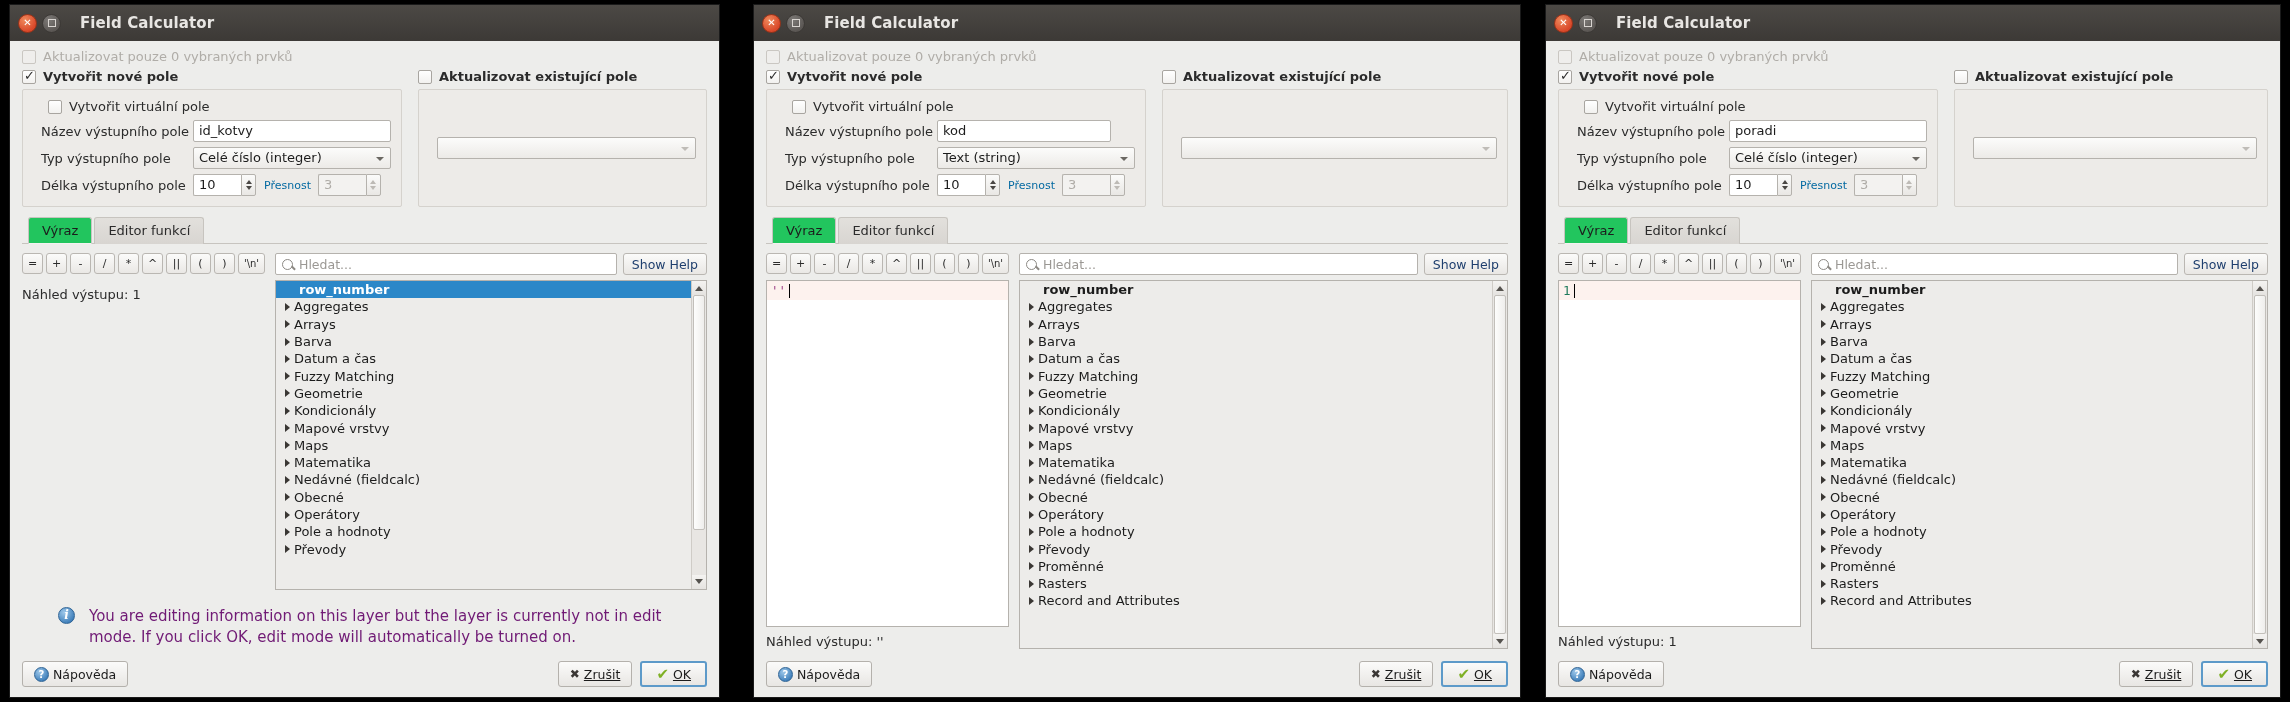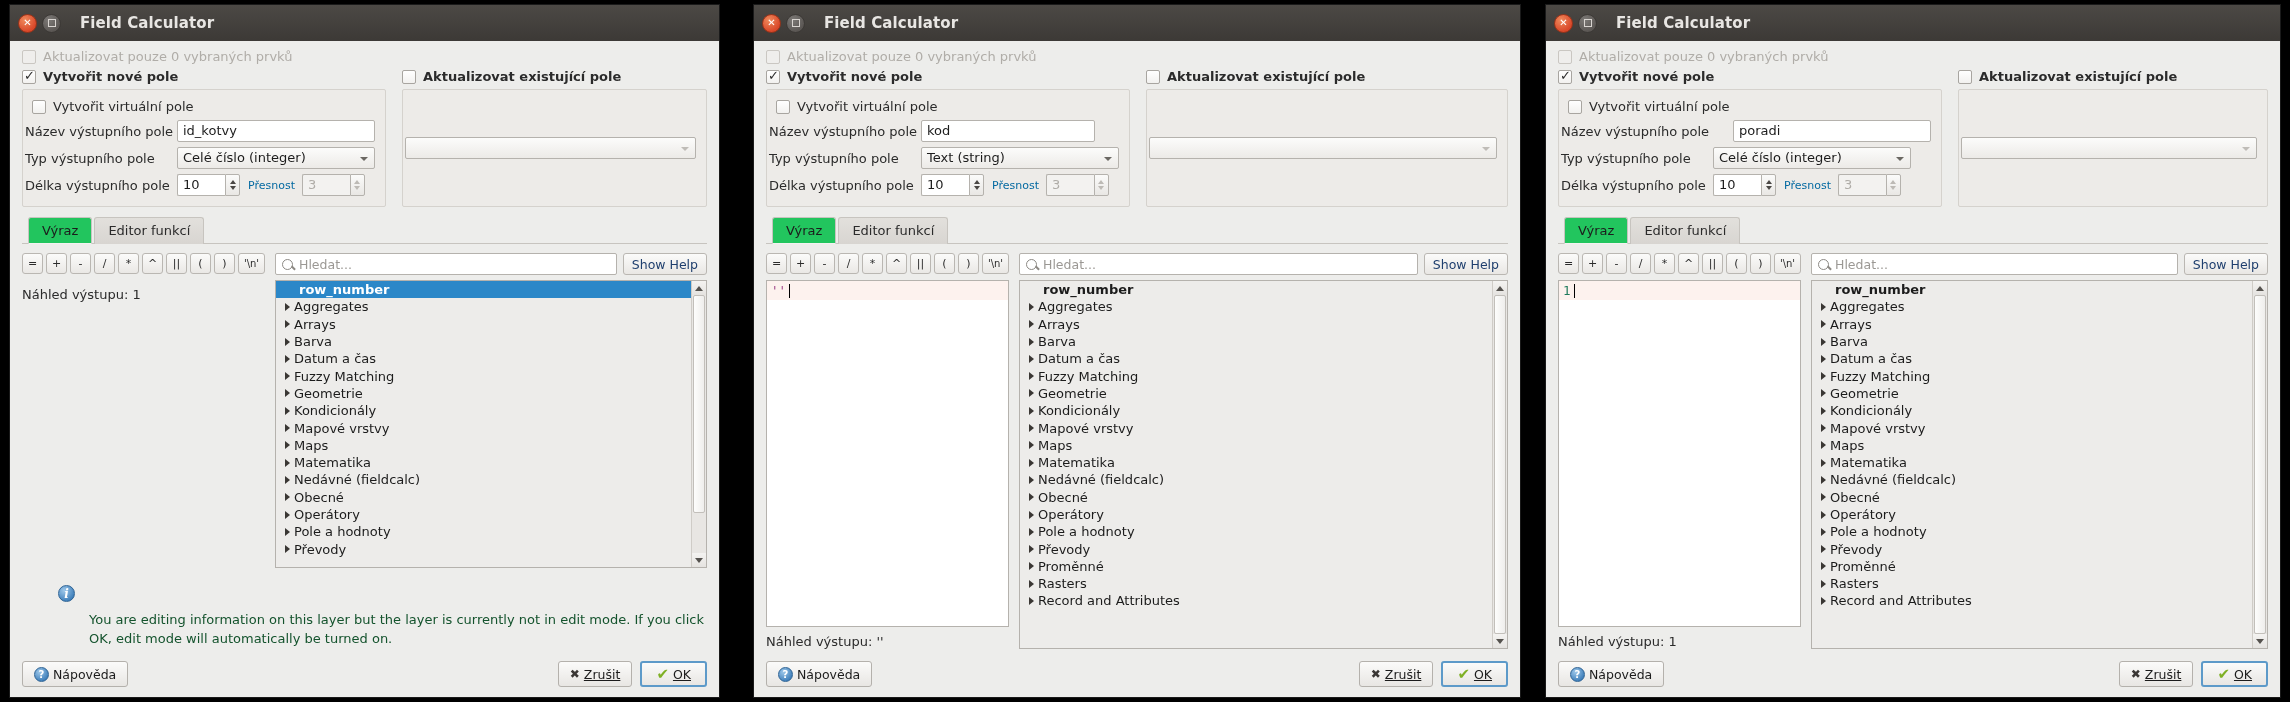--- a/index.html
+++ b/index.html
@@ -98,21 +98,21 @@
 
   
   .cols { display: flex; gap: 16px; margin-top: 5px; }
   .col { display: flex; flex-direction: column; }
   .col.left { flex: 0 0 auto; }
   .col.right { flex: 1 1 auto; }
   .groupbox {
     border: 1px solid #d5d2cd;
     border-radius: 2px;
     background: #edebe8;
-    padding: 9px 10px 10px 2px;
+    padding: 9px 10px 10px 18px;
     margin-top: 5px;
   }
 
   .frow {
     display: flex;
     align-items: center;
     margin-bottom: 5px;
     height: 22px;
   }
   .frow:last-child { margin-bottom: 0; }
@@ -405,25 +405,24 @@
     font-size: 12px;
     font-weight: bold;
     font-style: italic;
     font-family: "DejaVu Serif", "Liberation Serif", serif;
     display: flex; align-items: center; justify-content: center;
     flex: 0 0 auto;
     margin-right: 14px;
     margin-top: 1px;
   }
   .infotext {
-    font-size: 13px;
-    color: #14532d;
+    font-size: 15px;
+    color: #701a75;
     line-height: 1.45;
     max-width: 640px;
-    margin-top: 27px;
   }
 
   
   .btnbar {
     display: flex;
     align-items: center;
     padding-top: 12px;
     flex: 0 0 auto;
   }
   .btn {
@@ -984,21 +983,21 @@
             <span class="cbox checked"></span>
             <span class="cblabel bold">Vytvořit nové pole</span>
           </div>
           <div class="groupbox">
             <div class="cbrow" style="margin-bottom:6px;padding-left:7px;">
               <span class="cbox"></span>
               <span class="cblabel">Vytvořit virtuální pole</span>
             </div>
             <div class="frow">
               <span class="flabel">Název výstupního pole</span>
-              <span class="textinput" style="width:198px;margin-left:20px;">poradi</span>
+              <span class="textinput" style="width:198px;">poradi</span>
             </div>
             <div class="frow">
               <span class="flabel">Typ výstupního pole</span>
               <span class="combo" style="width:198px;">Celé číslo (integer)</span>
             </div>
             <div class="frow">
               <span class="flabel">Délka výstupního pole</span>
               <span class="spin">
                 <span class="sval">10</span>
                 <span class="sbtns">

